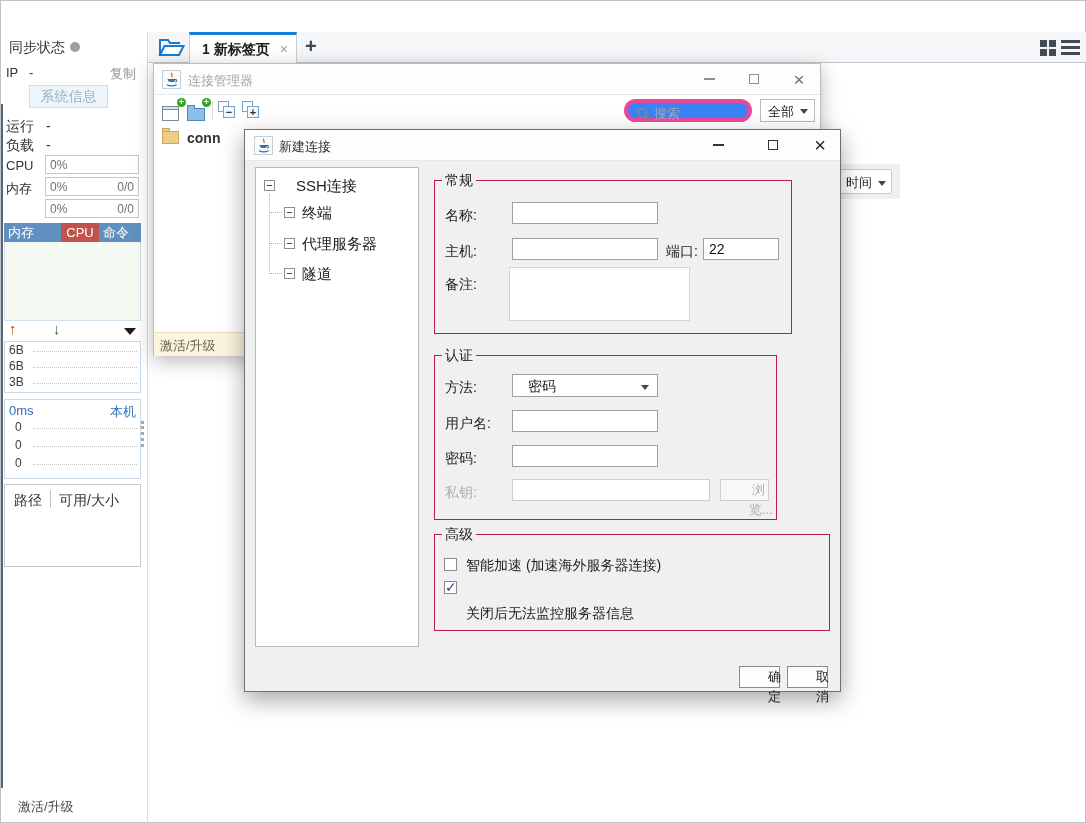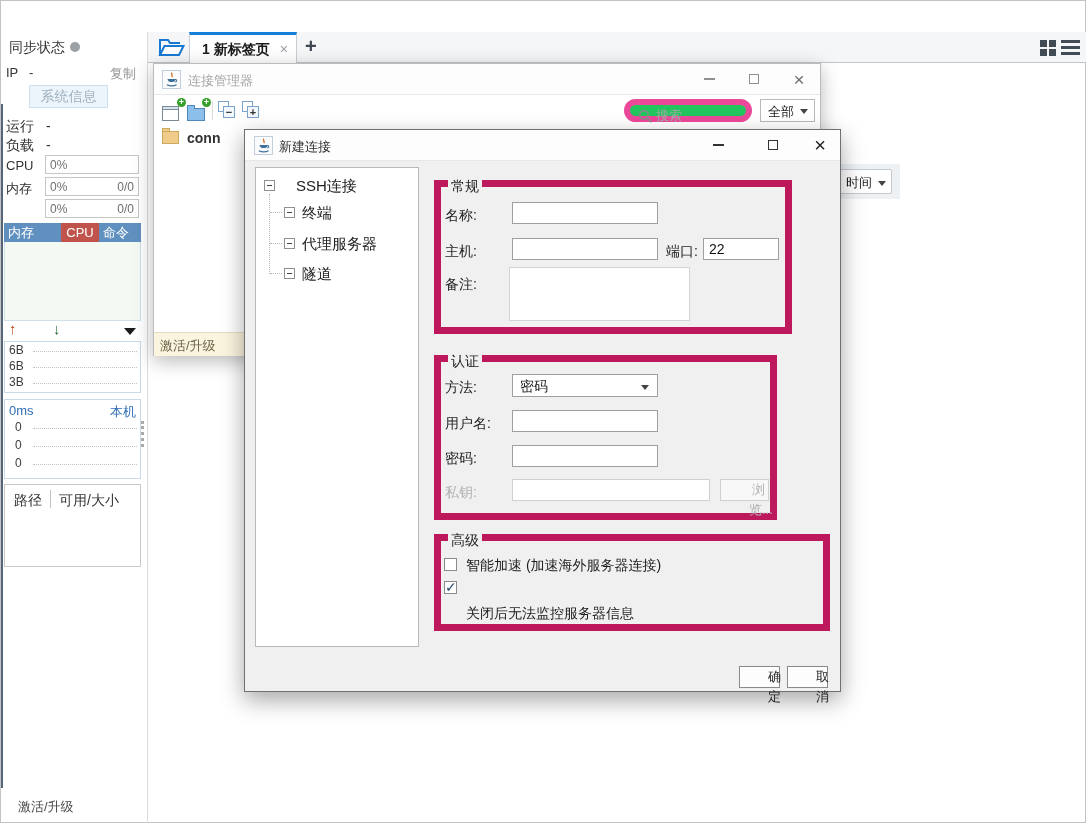--- a/index.html
+++ b/index.html
@@ -51,30 +51,30 @@
   .badge-plus { position:absolute; right:-3px; top:-4px; width:9px; height:9px; background:#35a02a; border-radius:50%; color:#fff; font-size:9px; line-height:9px; text-align:center; font-weight:bold; }
   .badge-plus::after { content:"+"; }
   .doc-shape { position:absolute; left:0; bottom:0; width:17px; height:15px; background:#fff; border:1px solid #7a8a96; }
   .doc-shape i { position:absolute; left:0; top:0; width:100%; height:3px; background:#d8e4ee; border-bottom:1px solid #7a8a96; }
   .folder-shape { position:absolute; left:0; bottom:0; width:18px; height:13px; background:#8cc0ea; border:1px solid #4e88bb; }
   .folder-shape i { position:absolute; left:-1px; top:-4px; width:8px; height:4px; background:#8cc0ea; border:1px solid #4e88bb; border-bottom:none; }
   .sq-back { position:absolute; left:0; top:0; width:11px; height:11px; border:1px solid #7aa2cc; background:#fff; }
   .sq-front { position:absolute; left:5px; top:5px; width:12px; height:12px; border:1px solid #7aa2cc; background:#f3f8fc; color:#333; font-size:11px; line-height:10px; text-align:center; font-weight:bold; }
 
   
-  .search-pill { position:absolute; width:128px; height:23px; border:6px solid #ec4899; border-radius:12px; background:#22c55e; }
+  .search-pill { position:absolute; width:128px; height:23px; border:4px solid #ec4899; border-radius:12px; background:#3b82f6; }
   .search-pill input { position:absolute; left:26px; top:1px; width:95px; height:19px; border:none; outline:none; font-size:13px; color:#333; font-family:inherit; background:transparent; }
   .search-pill input::placeholder { color:#a9a9a9; }
   .combo { position:absolute; height:23px; border:1px solid #b9b9b9; background:#fff; cursor:pointer; }
   .combo .cval { position:absolute; left:7px; top:3px; font-size:13px; color:#222; }
   .combo .caret { position:absolute; right:6px; top:9px; }
 
   
   .dialog { position:absolute; left:243px; top:128px; width:597px; height:563px; background:#f0f0f0; border:1px solid #707070; box-shadow:0 8px 22px rgba(0,0,0,0.35); }
-  .fieldset { position:absolute; border:7px solid #be185d; }
+  .fieldset { position:absolute; border:1px solid #be185d; }
   .legend { position:absolute; top:-9px; left:7px; background:#f0f0f0; padding:0 3px; font-size:14px; color:#1e1e1e; }
   .flabel { position:absolute; font-size:14px; color:#1e1e1e; }
   .fin { position:absolute; height:22px; background:#fff; border:1px solid #9f9f9f; font-size:14px; color:#111; font-family:inherit; padding:0 5px; outline:none; }
   .treebox { position:absolute; width:11px; height:11px; border:1px solid #8f8f8f; background:#fff; }
   .treebox::after { content:""; position:absolute; left:2px; top:4px; width:5px; height:1px; background:#444; }
   .cb { position:absolute; width:13px; height:13px; border:1px solid #8b8b8b; background:#fff; cursor:pointer; }
   .cb.checked::after { content:"✓"; position:absolute; left:0px; top:-3px; font-size:14px; font-weight:bold; color:#25476b; }
   .btn { position:absolute; height:22px; background:#fdfdfd; border:1px solid #8a8a8a; font-size:13px; color:#1e1e1e; text-align:center; line-height:20px; cursor:pointer;padding-left:28px; }
   .dotted-v { position:absolute; border-left:1px dotted #b9b9b9; width:1px; }
   .dotted-h { position:absolute; border-top:1px dotted #b9b9b9; height:1px; }
@@ -301,21 +301,21 @@
     <span class="flabel" style="left:421px;top:113px;">端口:</span>
     <input class="fin" style="left: 458px; top: 108px; width: 76px;" value="22">
     <span class="flabel" style="left:200px;top:146px;">备注:</span>
     <textarea class="fin" style="left: 264px; top: 137px; width: 181px; height: 54px; border-color: rgb(212, 212, 212); resize: none;"></textarea>
 
     <div class="fieldset" style="left:189px;top:225px;width:343px;height:165px;">
       <span class="legend">认证</span>
     </div>
     <span class="flabel" style="left:200px;top:249px;">方法:</span>
     <div class="combo" style="left:267px;top:244px;width:146px;height:23px;border-color:#9f9f9f;">
-      <span class="cval" style="font-size:14px;">密码</span>
+      <span class="cval" style="font-size:14px;margin-left:8px;">密码</span>
       <span class="caret" style="right:8px;top:10px;"></span>
     </div>
     <span class="flabel" style="left:200px;top:285px;">用户名:</span>
     <input class="fin" style="left: 267px; top: 280px; width: 146px;">
     <span class="flabel" style="left:200px;top:320px;">密码:</span>
     <input class="fin" style="left: 267px; top: 315px; width: 146px;">
     <span class="flabel" style="left:200px;top:354px;color:#b1b1b1;">私钥:</span>
     <input class="fin" style="left: 267px; top: 349px; width: 198px; border-color: rgb(207, 207, 207);" disabled="">
     <span class="btn" style="left:475px;top:349px;width:49px;background:#f8f8f8;border-color:#cfcfcf;color:#b1b1b1;">浏览...</span>
 

